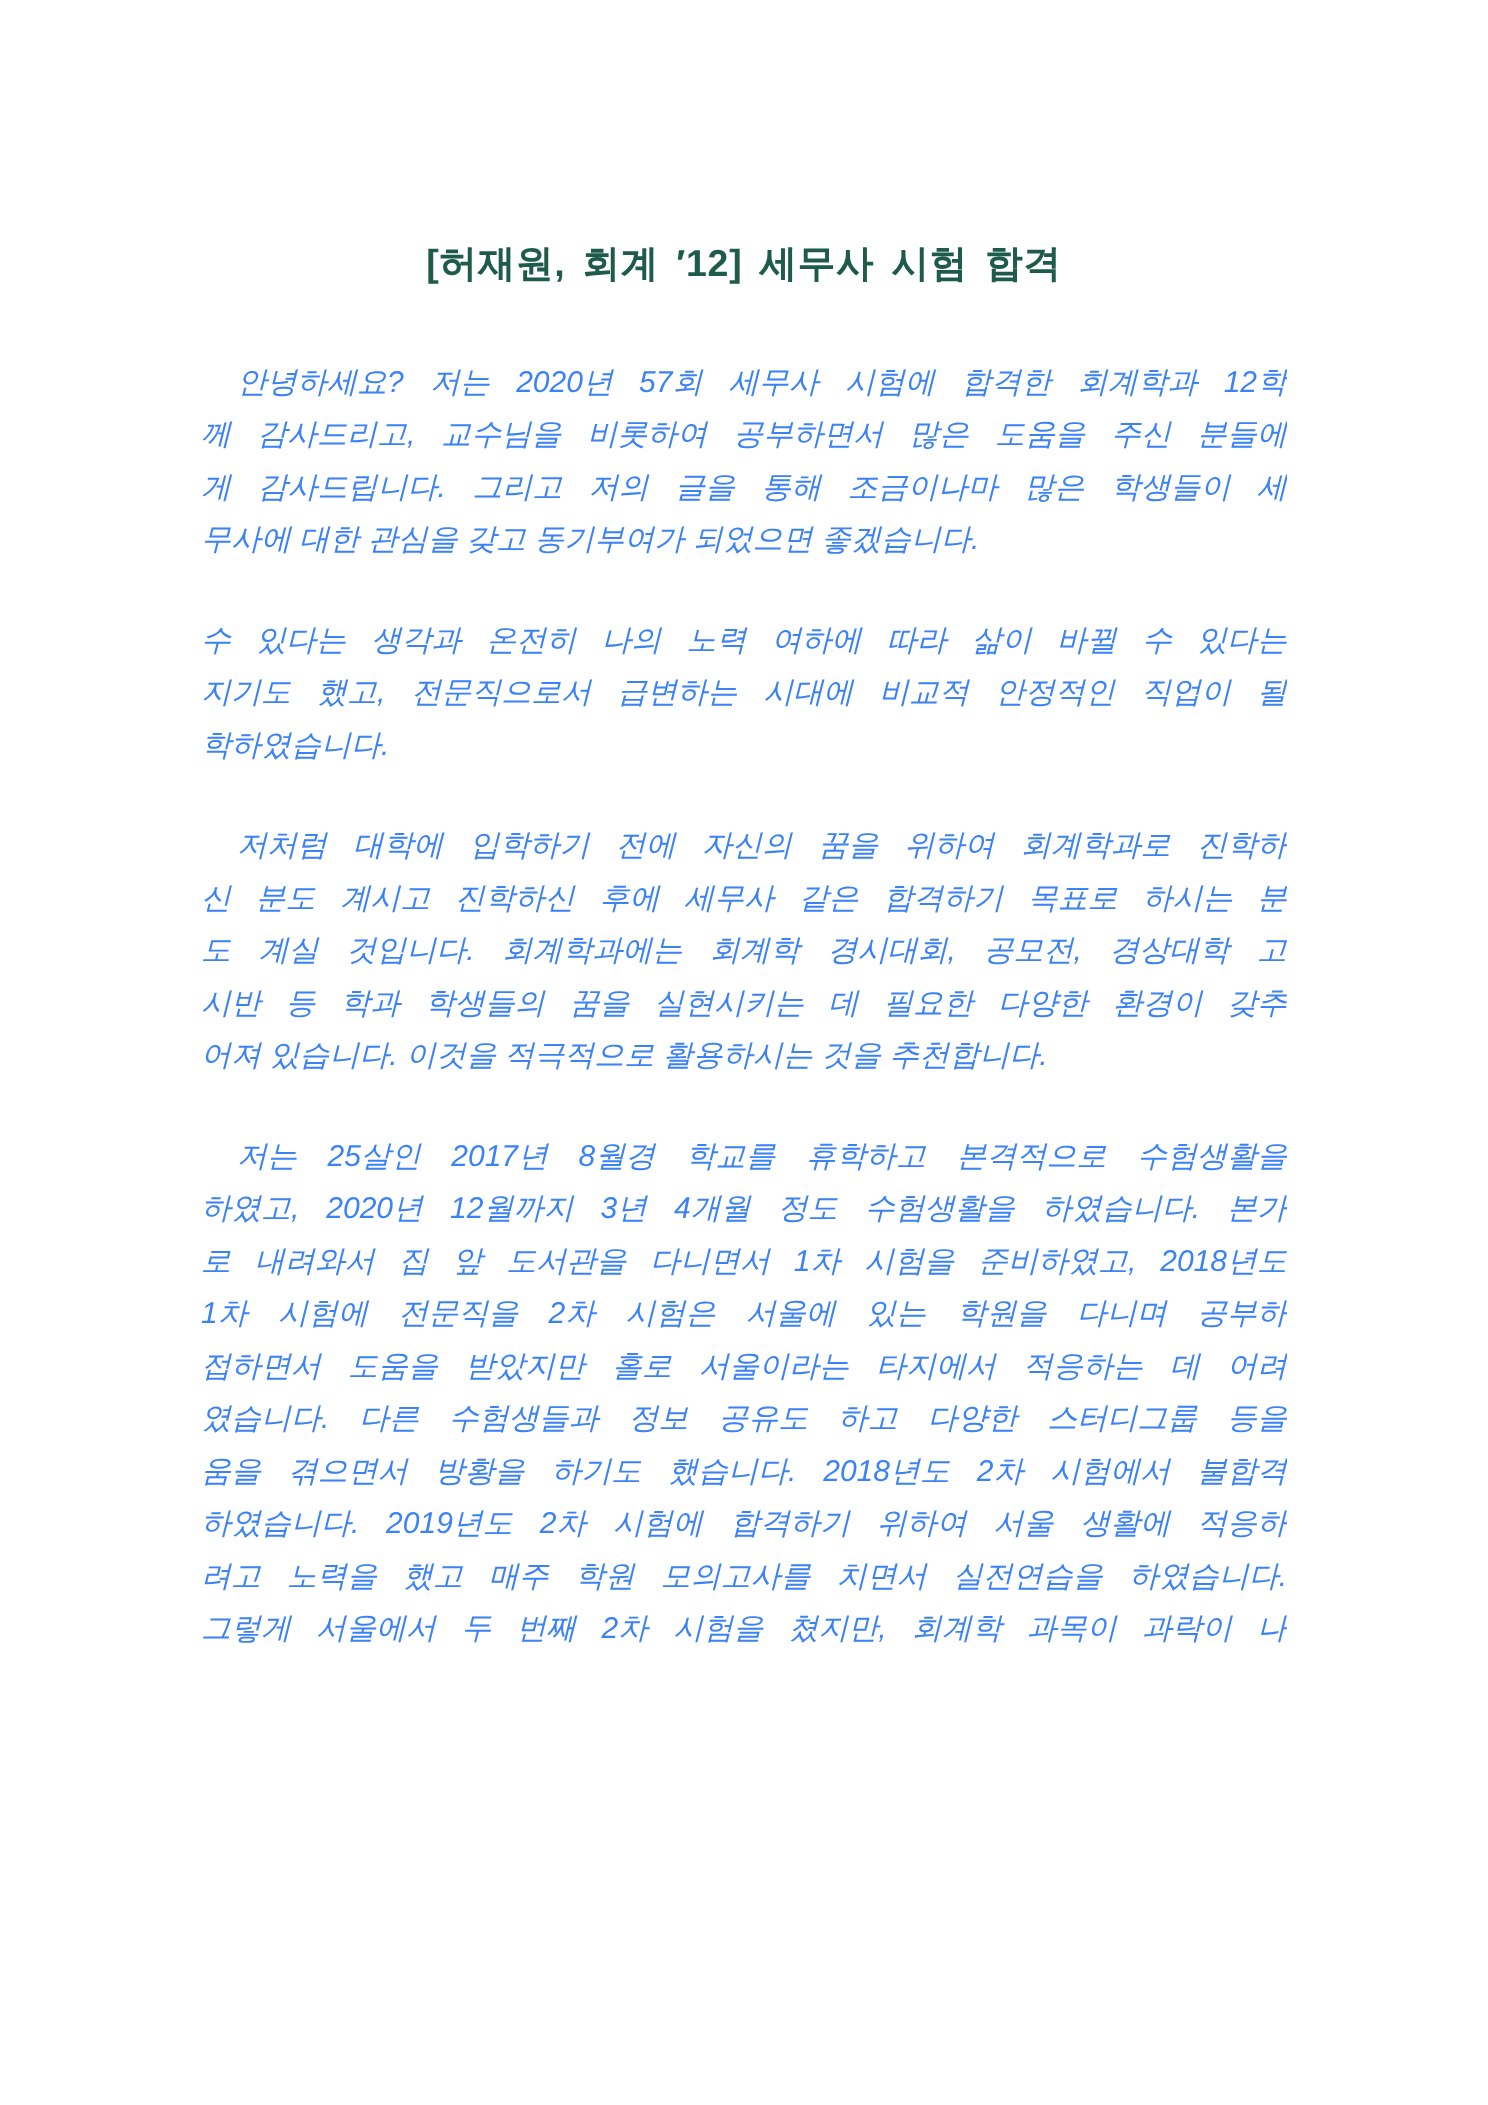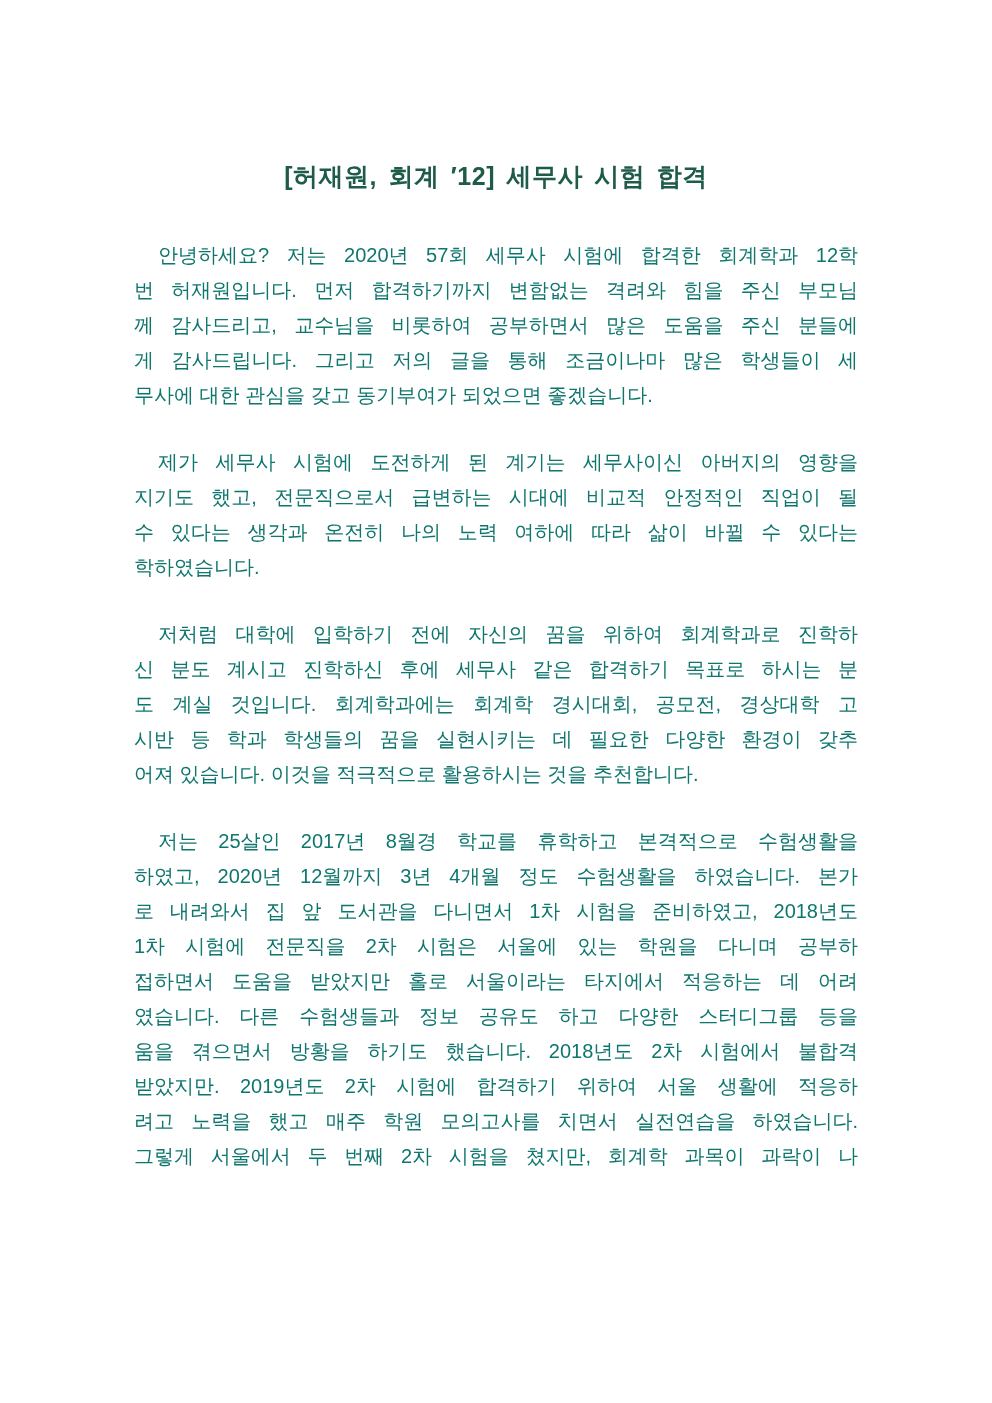--- a/index.html
+++ b/index.html
@@ -52,48 +52,46 @@
   .line.first {
     text-indent: 24px;
   }
 </style>
 </head>
 <body>
 
 <div class="page">
   <div class="content">
     <h1 class="doc-title" style="color: rgb(31, 91, 74);">[허재원, 회계 ′12] 세무사 시험 합격</h1>
-    <div id="doc-body" style="color: #0f766e;">
+    <div id="doc-body" style="color: #3b82f6; font-style: italic;">
         <div class="paragraph">
           <div class="line first">안녕하세요? 저는 2020년 57회 세무사 시험에 합격한 회계학과 12학</div>
-          <div class="line">번 허재원입니다. 먼저 합격하기까지 변함없는 격려와 힘을 주신 부모님</div>
           <div class="line">께 감사드리고, 교수님을 비롯하여 공부하면서 많은 도움을 주신 분들에</div>
           <div class="line">게 감사드립니다. 그리고 저의 글을 통해 조금이나마 많은 학생들이 세</div>
           <div class="line natural">무사에 대한 관심을 갖고 동기부여가 되었으면 좋겠습니다.</div>
         </div>
         <div class="paragraph">
-          <div class="line first">제가 세무사 시험에 도전하게 된 계기는 세무사이신 아버지의 영향을</div>
+          <div class="line">수 있다는 생각과 온전히 나의 노력 여하에 따라 삶이 바뀔 수 있다는</div>
           <div class="line">지기도 했고, 전문직으로서 급변하는 시대에 비교적 안정적인 직업이 될</div>
-          <div class="line">수 있다는 생각과 온전히 나의 노력 여하에 따라 삶이 바뀔 수 있다는</div>
           <div class="line natural">학하였습니다.</div>
         </div>
         <div class="paragraph">
           <div class="line first">저처럼 대학에 입학하기 전에 자신의 꿈을 위하여 회계학과로 진학하</div>
           <div class="line">신 분도 계시고 진학하신 후에 세무사 같은 합격하기 목표로 하시는 분</div>
           <div class="line">도 계실 것입니다. 회계학과에는 회계학 경시대회, 공모전, 경상대학 고</div>
           <div class="line">시반 등 학과 학생들의 꿈을 실현시키는 데 필요한 다양한 환경이 갖추</div>
           <div class="line natural">어져 있습니다. 이것을 적극적으로 활용하시는 것을 추천합니다.</div>
         </div>
         <div class="paragraph">
           <div class="line first">저는 25살인 2017년 8월경 학교를 휴학하고 본격적으로 수험생활을</div>
           <div class="line">하였고, 2020년 12월까지 3년 4개월 정도 수험생활을 하였습니다. 본가</div>
           <div class="line">로 내려와서 집 앞 도서관을 다니면서 1차 시험을 준비하였고, 2018년도</div>
           <div class="line">1차 시험에 전문직을 2차 시험은 서울에 있는 학원을 다니며 공부하</div>
           <div class="line">접하면서 도움을 받았지만 홀로 서울이라는 타지에서 적응하는 데 어려</div>
           <div class="line">였습니다. 다른 수험생들과 정보 공유도 하고 다양한 스터디그룹 등을</div>
           <div class="line">움을 겪으면서 방황을 하기도 했습니다. 2018년도 2차 시험에서 불합격</div>
-          <div class="line">받았지만. 2019년도 2차 시험에 합격하기 위하여 서울 생활에 적응하</div>
+          <div class="line">하였습니다. 2019년도 2차 시험에 합격하기 위하여 서울 생활에 적응하</div>
           <div class="line">려고 노력을 했고 매주 학원 모의고사를 치면서 실전연습을 하였습니다.</div>
           <div class="line">그렇게 서울에서 두 번째 2차 시험을 쳤지만, 회계학 과목이 과락이 나</div>
         </div>
       </div>
   </div>
 </div>
 
 </body></html>

